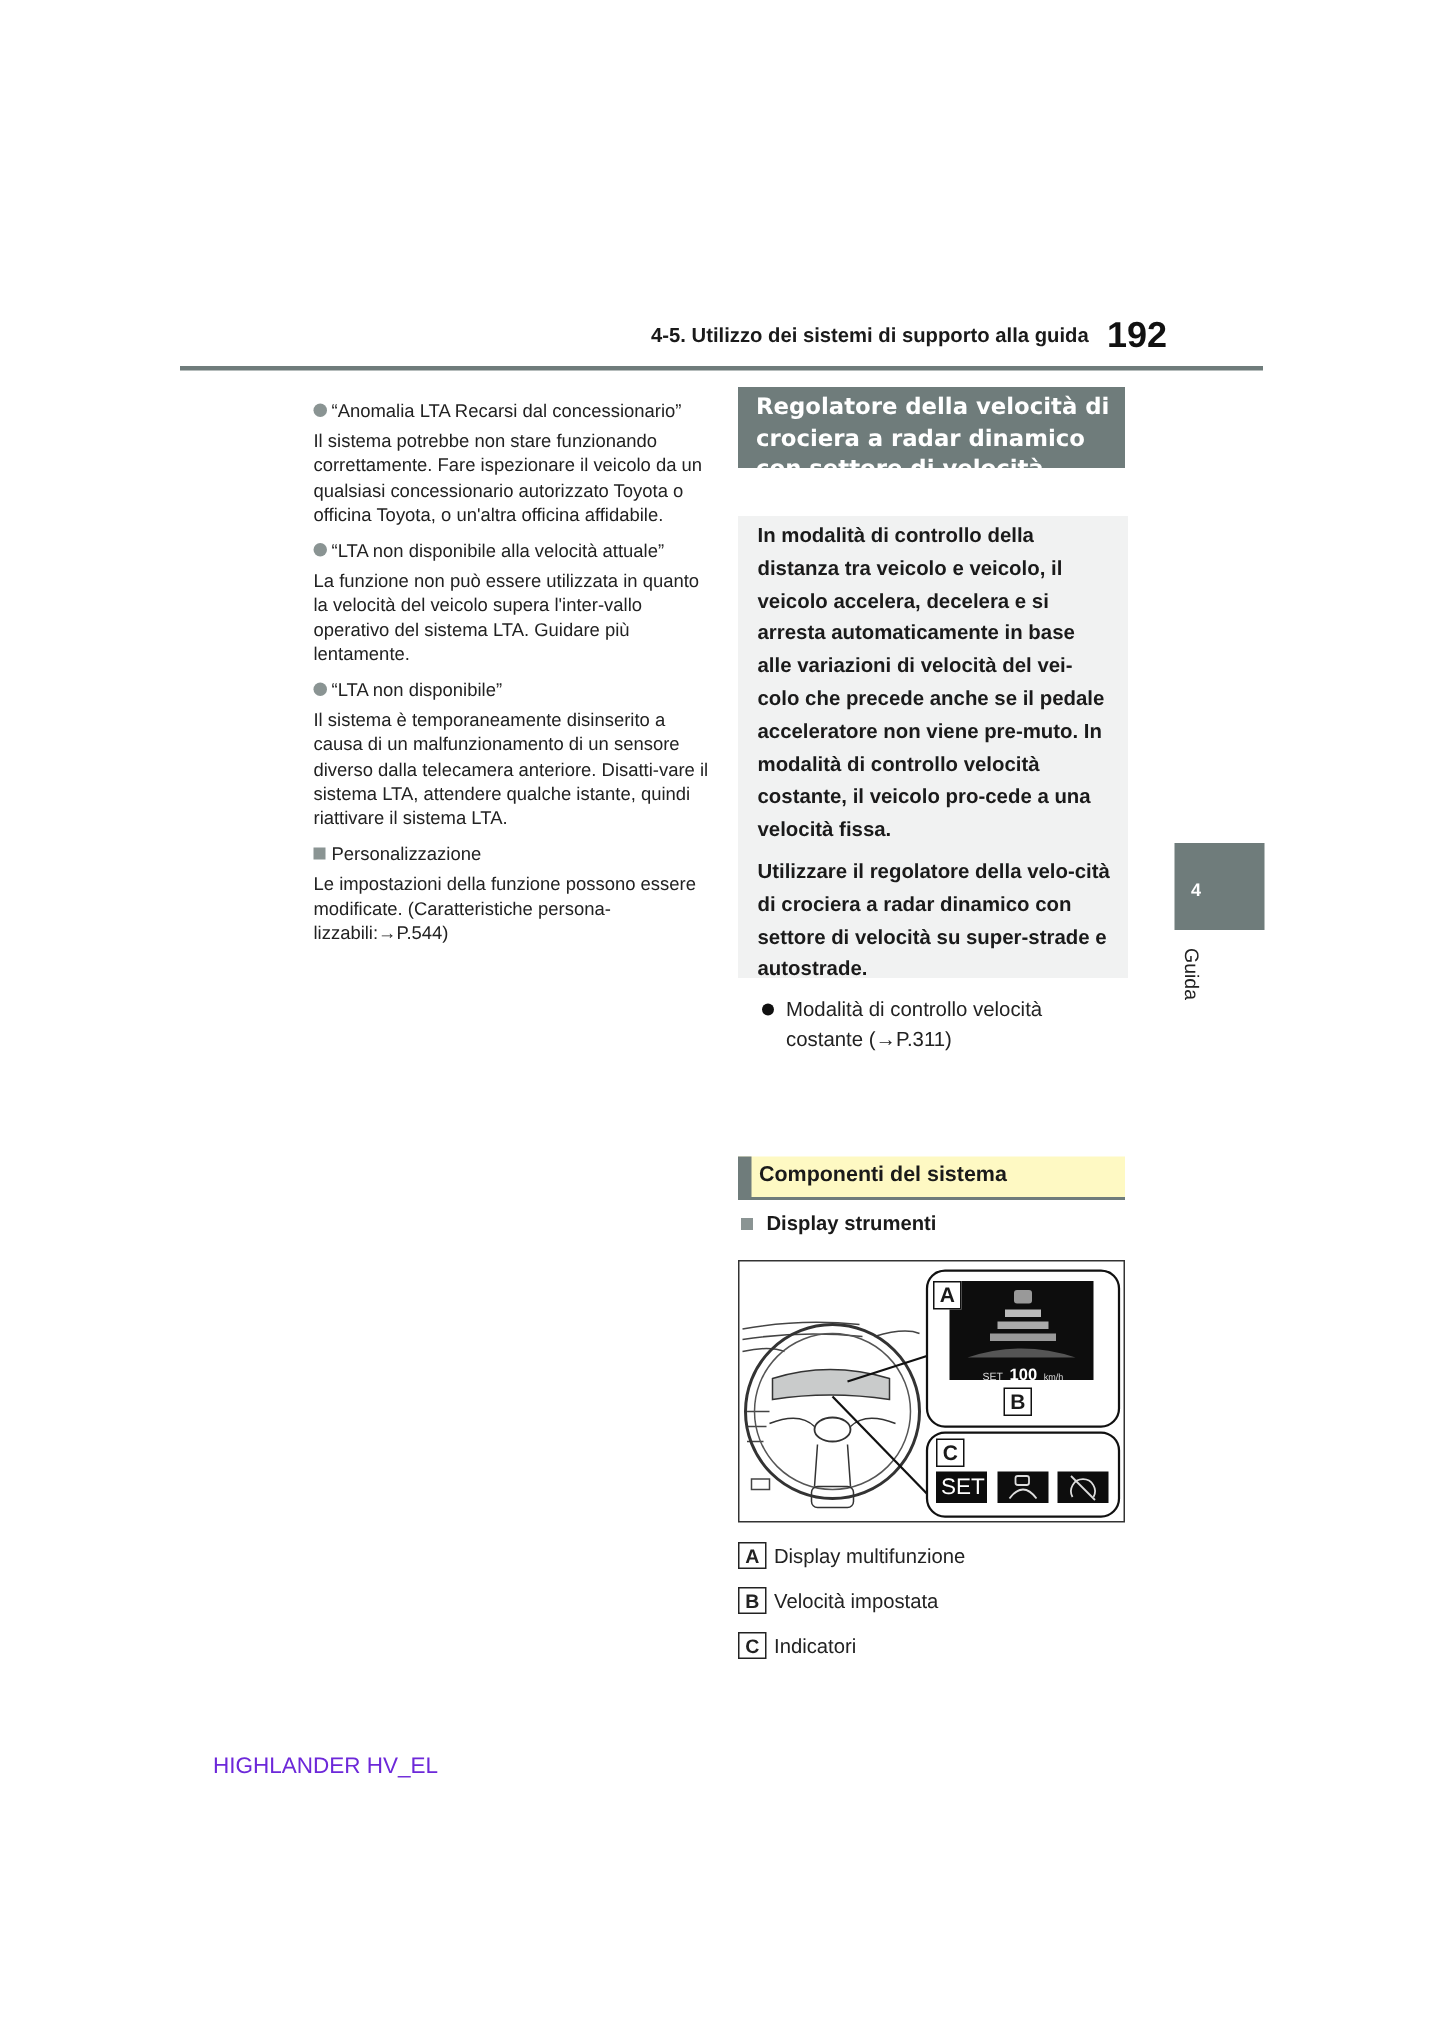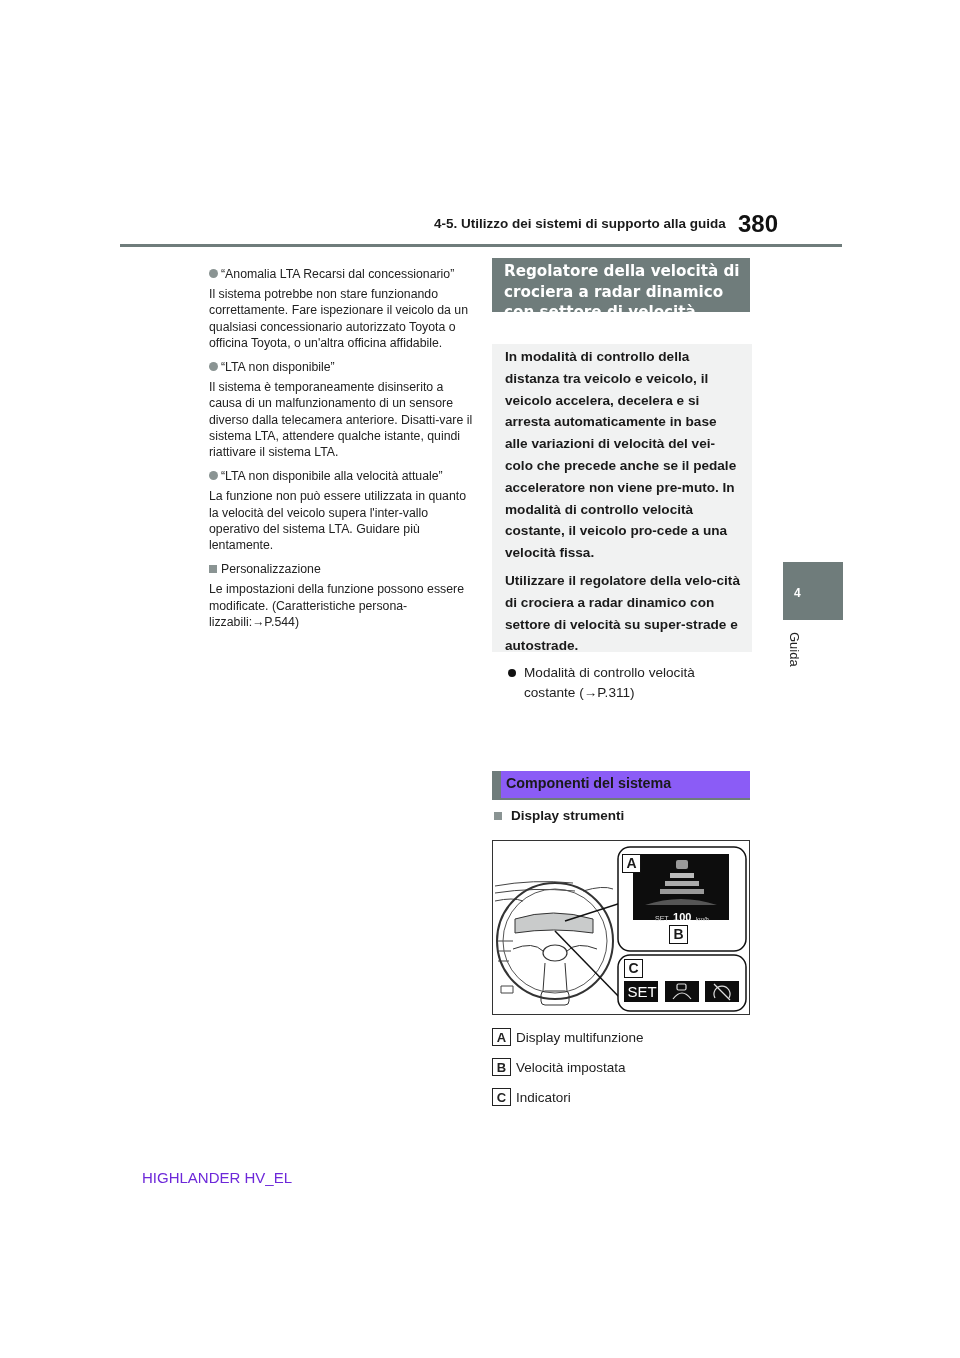--- a/index.html
+++ b/index.html
@@ -23,67 +23,67 @@
 
   .title-box { position: absolute; left: 492px; top: 258px; width: 258px; height: 54px; background: #6f7c7b; color: #fff; font-family: "DejaVu Sans", sans-serif; font-weight: bold; font-size: 15.2px; line-height: 20.5px; padding: 3px 0 0 12px; }
 
   .intro-box { position: absolute; left: 492px; top: 344px; width: 260px; height: 308px; background: #f1f2f2; padding: 2px 10px 0 13px; }
   .intro-text { font-weight: bold; font-size: 13.6px; line-height: 21.8px; color: #1a1a1a; margin-bottom: 6px; }
   .intro-text + .intro-text { margin-top: 0; }
   .intro-bullets { font-size: 13.6px; line-height: 20px; color: #222; }
   .ib { display: flex; margin-bottom: 6px; }
   .ib-dot { width: 8px; height: 8px; background: #111; border-radius: 50%; margin: 6px 8px 0 3px; flex: none; }
 
-  .comp-header { position: absolute; left: 492px; top: 771px; width: 258px; height: 29px; background: #8b5cf6; border-left: 9px solid #6f7c7b; border-bottom: 2px solid #6f7c7b; font-weight: bold; font-size: 14.3px; padding: 4px 0 0 5px; color: #1a1a1a; }
+  .comp-header { position: absolute; left: 492px; top: 771px; width: 258px; height: 29px; background: #fef9c3; border-left: 9px solid #6f7c7b; border-bottom: 2px solid #6f7c7b; font-weight: bold; font-size: 14.3px; padding: 4px 0 0 5px; color: #1a1a1a; }
 
   .sub-display { position: absolute; left: 494px; top: 808px; font-weight: bold; font-size: 13.5px; color: #1a1a1a; }
   .sub-display .sq { margin-right: 9px; }
 
   .diagram { position: absolute; left: 492px; top: 840px; width: 258px; height: 175px; border: 1px solid #333; background: #fff; overflow: hidden; }
 
   .legend { position: absolute; left: 492px; top: 1022px; font-size: 13.5px; color: #222; }
   .legend-row { display: flex; align-items: center; height: 30px; }
   .legend-key { width: 19px; height: 18px; border: 1.5px solid #222; font-weight: bold; font-size: 13px; display: flex; align-items: center; justify-content: center; margin-right: 5px; background: #fff; }
 
   .footer-model { position: absolute; left: 142px; top: 1169px; font-size: 15px; color: #6d28d9; text-align: right; }
   .watermark { position: absolute; left: 690px; top: 1326px; font-size: 22px; color: #9a9a9a; letter-spacing: 0.2px; margin-top: 33px; }
 </style>
 </head>
 <body>
 
 <div class="header-section">4-5. Utilizzo dei sistemi di supporto alla guida</div>
-<div class="page-number">380</div>
+<div class="page-number">192</div>
 <div class="header-rule"></div>
 
 <div class="side-tab">
   <span class="side-tab-num">4</span>
 </div>
 <div class="side-label">Guida</div>
 
 <div class="left-col">
   <div>
     <div class="bullet-head">
         <span class="dot"></span>
         <span>“Anomalia LTA Recarsi dal concessionario”</span>
       </div>
     <div class="para">Il sistema potrebbe non stare funzionando correttamente. Fare ispezionare il veicolo da un qualsiasi concessionario autorizzato Toyota o officina Toyota, o un'altra officina affidabile.</div>
   </div>
   <div>
     <div class="bullet-head">
         <span class="dot"></span>
-        <span>“LTA non disponibile”</span>
+        <span>“LTA non disponibile alla velocità attuale”</span>
       </div>
-    <div class="para">Il sistema è temporaneamente disinserito a causa di un malfunzionamento di un sensore diverso dalla telecamera anteriore. Disatti-vare il sistema LTA, attendere qualche istante, quindi riattivare il sistema LTA.</div>
+    <div class="para">La funzione non può essere utilizzata in quanto la velocità del veicolo supera l'inter-vallo operativo del sistema LTA. Guidare più lentamente.</div>
   </div>
   <div>
     <div class="bullet-head">
         <span class="dot"></span>
-        <span>“LTA non disponibile alla velocità attuale”</span>
+        <span>“LTA non disponibile”</span>
       </div>
-    <div class="para">La funzione non può essere utilizzata in quanto la velocità del veicolo supera l'inter-vallo operativo del sistema LTA. Guidare più lentamente.</div>
+    <div class="para">Il sistema è temporaneamente disinserito a causa di un malfunzionamento di un sensore diverso dalla telecamera anteriore. Disatti-vare il sistema LTA, attendere qualche istante, quindi riattivare il sistema LTA.</div>
   </div>
   <div>
     <div class="sub-head"><span class="sq"></span><span>Personalizzazione</span></div>
     <div class="para">Le impostazioni della funzione possono essere modificate. (Caratteristiche persona-lizzabili:→P.544)</div>
   </div>
 </div>
 
 <div class="title-box">Regolatore della velocità di crociera a radar dinamico con settore di velocità</div>
 
 <div class="intro-box">

